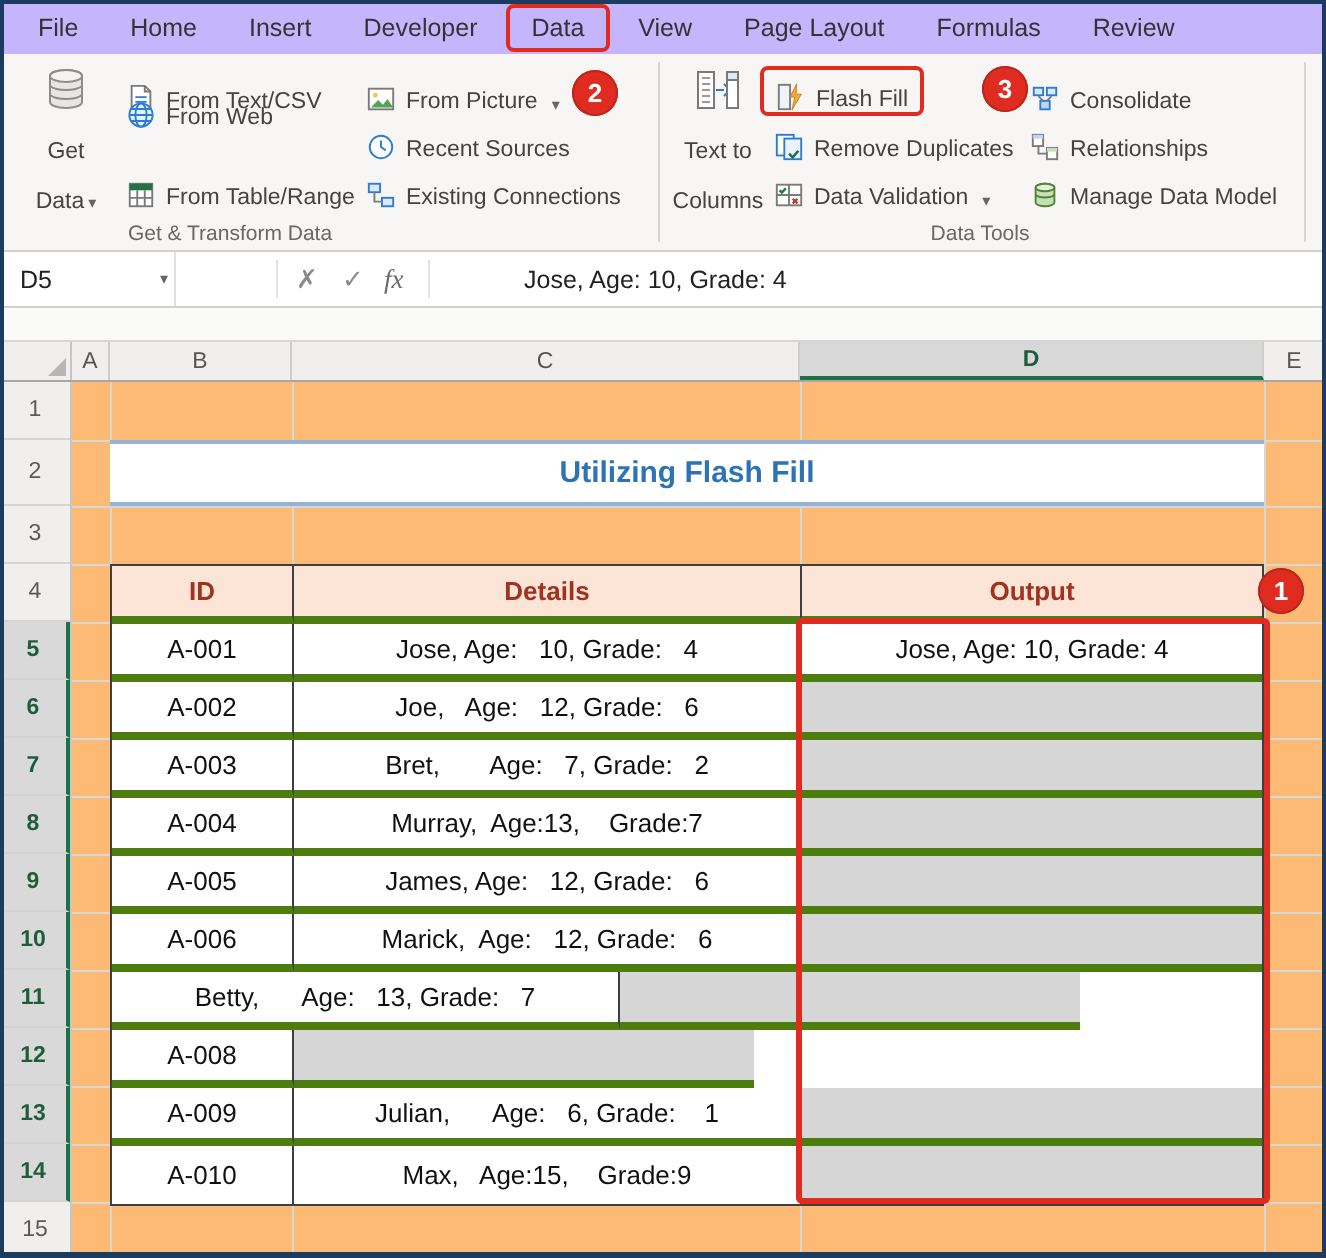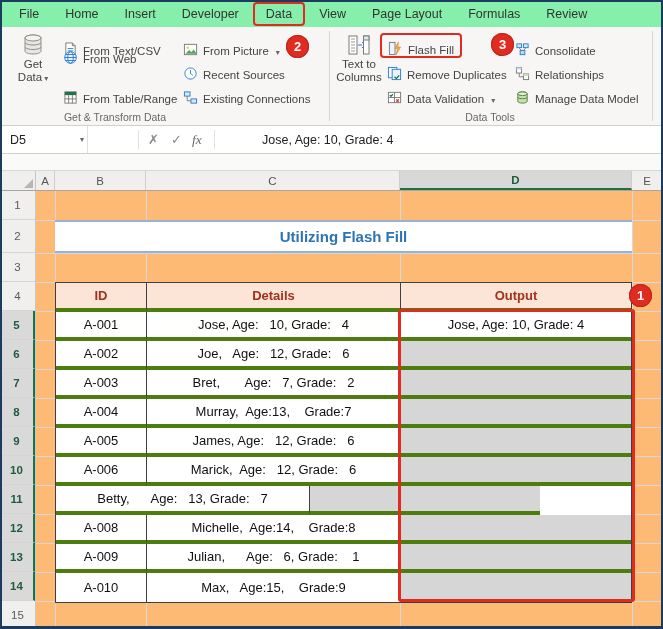--- a/index.html
+++ b/index.html
@@ -1,26 +1,26 @@
 <!DOCTYPE html>
 <html><head>
 <meta charset="utf-8">
 <style>
   *{box-sizing:border-box;margin:0;padding:0}
   html,body{width:663px;height:629px}
   body{font-family:"Liberation Sans",sans-serif;position:relative;background:#fff;overflow:hidden}
 
   
-  #tabbar{position:absolute;left:0;top:0;width:663px;height:27px;background:#86efac;display:flex;align-items:center;padding-left:6px}
+  #tabbar{position:absolute;left:0;top:0;width:663px;height:27px;background:#c4b5fd;display:flex;align-items:center;padding-left:6px}
   .tab{padding:5px 13px;font-size:12.5px;color:#333;white-space:nowrap}
   .tab:nth-child(5){border:2px solid #E02B20;border-radius:4px;padding:3px 11px;margin:0 1px}
 
   
   #ribbon{position:absolute;left:0;top:27px;width:663px;height:99px;background:#f7f6f5;border-bottom:1px solid #d2d0ce}
-  .bigbtn{position:absolute;width:50px;height:78px;top:3px;display:flex;flex-direction:column;align-items:center;gap:1px;padding-top:3px;font-size:11.5px;color:#444;text-align:center}
+  .bigbtn{position:absolute;width:50px;height:78px;top:3px;display:flex;flex-direction:column;align-items:center;gap:13px;padding-top:3px;font-size:11.5px;color:#444;text-align:center}
   .ritem{position:absolute;height:22px;display:flex;align-items:flex-end;gap:5px;font-size:11.5px;color:#444;white-space:nowrap;padding:0 3px}
   .ritem-flashfill{border:2px solid #E02B20;border-radius:4px;padding:0 6px;height:25px}
   .caret{font-size:8px;color:#666;margin-left:2px}
   .glabel{position:absolute;top:84px;text-align:center;font-size:10.5px;color:#6a6865}
   .rdiv{position:absolute;top:4px;height:90px;width:1px;background:#d8d6d4}
   .ricon{display:inline-flex;width:15px;height:15px;flex:none}
   .bicon{display:inline-flex;width:24px;height:24px;flex:none}
 
   
   #fbar{position:absolute;left:0;top:126px;width:663px;height:28px;background:#fff;border-bottom:1px solid #d2d0ce}
@@ -366,21 +366,20 @@
         <div class="w-id">A-006</div>
         <div class="w-det">Marick,  Age:   12, Grade:   6</div>
         <div class="w-out c-out"></div>
       </div>
         <div class="t-row">
         <div class="w-det">Betty,      Age:   13, Grade:   7</div>
         <div class="w-out c-out"></div>
       </div>
         <div class="t-row">
         <div class="w-id">A-008</div>
-        <div class="w-det">Michelle,  Age:14,    Grade:8</div>
         <div class="w-out c-out"></div>
       </div>
         <div class="t-row">
         <div class="w-id">A-009</div>
         <div class="w-det">Julian,      Age:   6, Grade:    1</div>
         <div class="w-out c-out"></div>
       </div>
         <div class="t-row">
         <div class="w-id">A-010</div>
         <div class="w-det">Max,   Age:15,    Grade:9</div>

